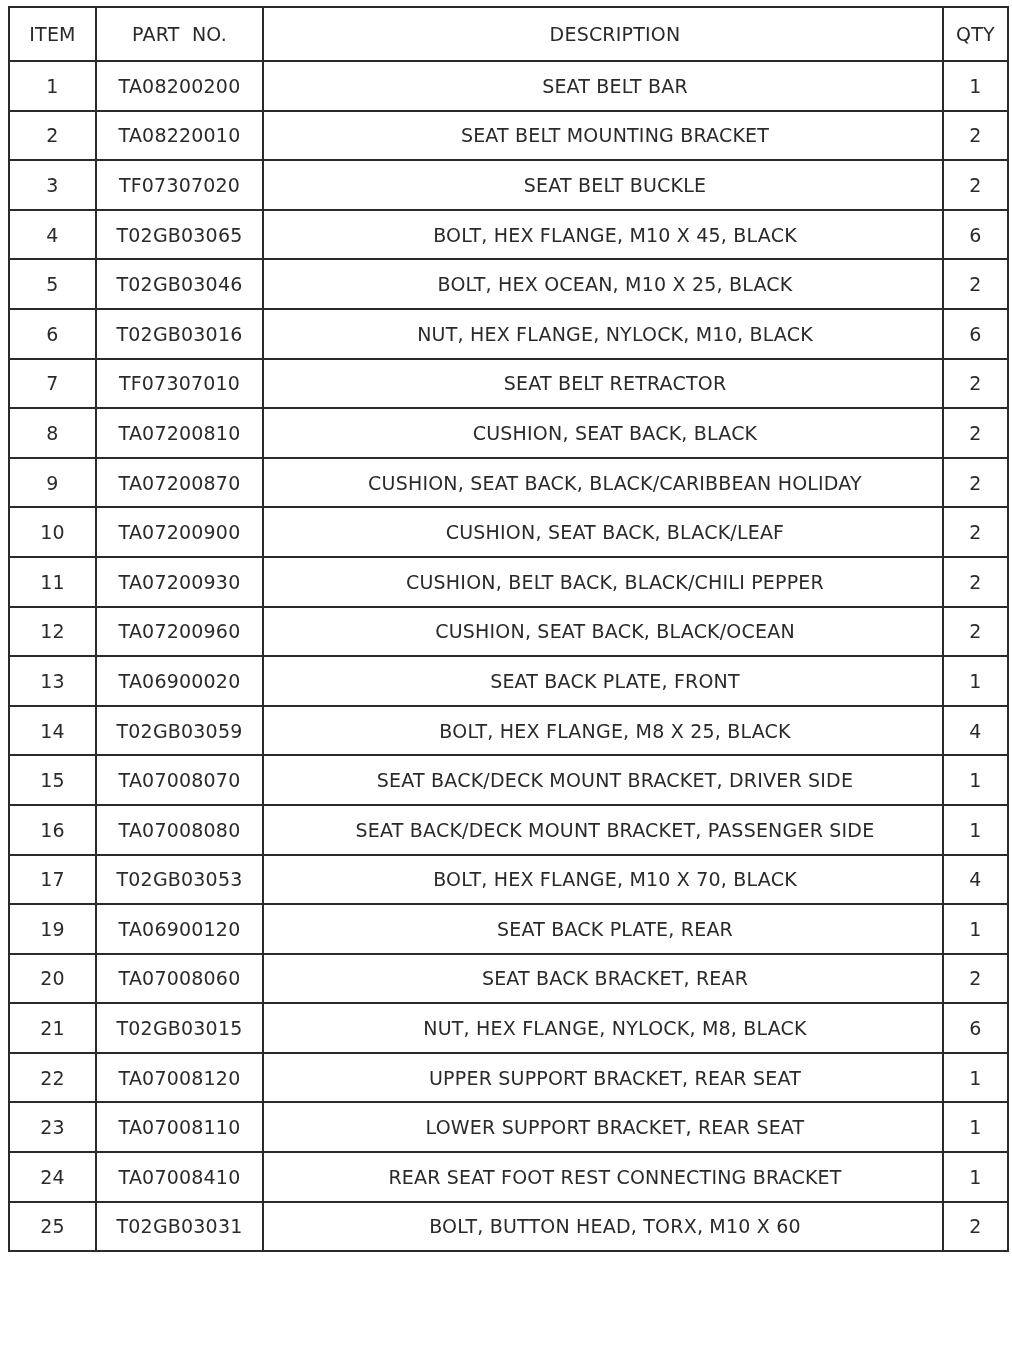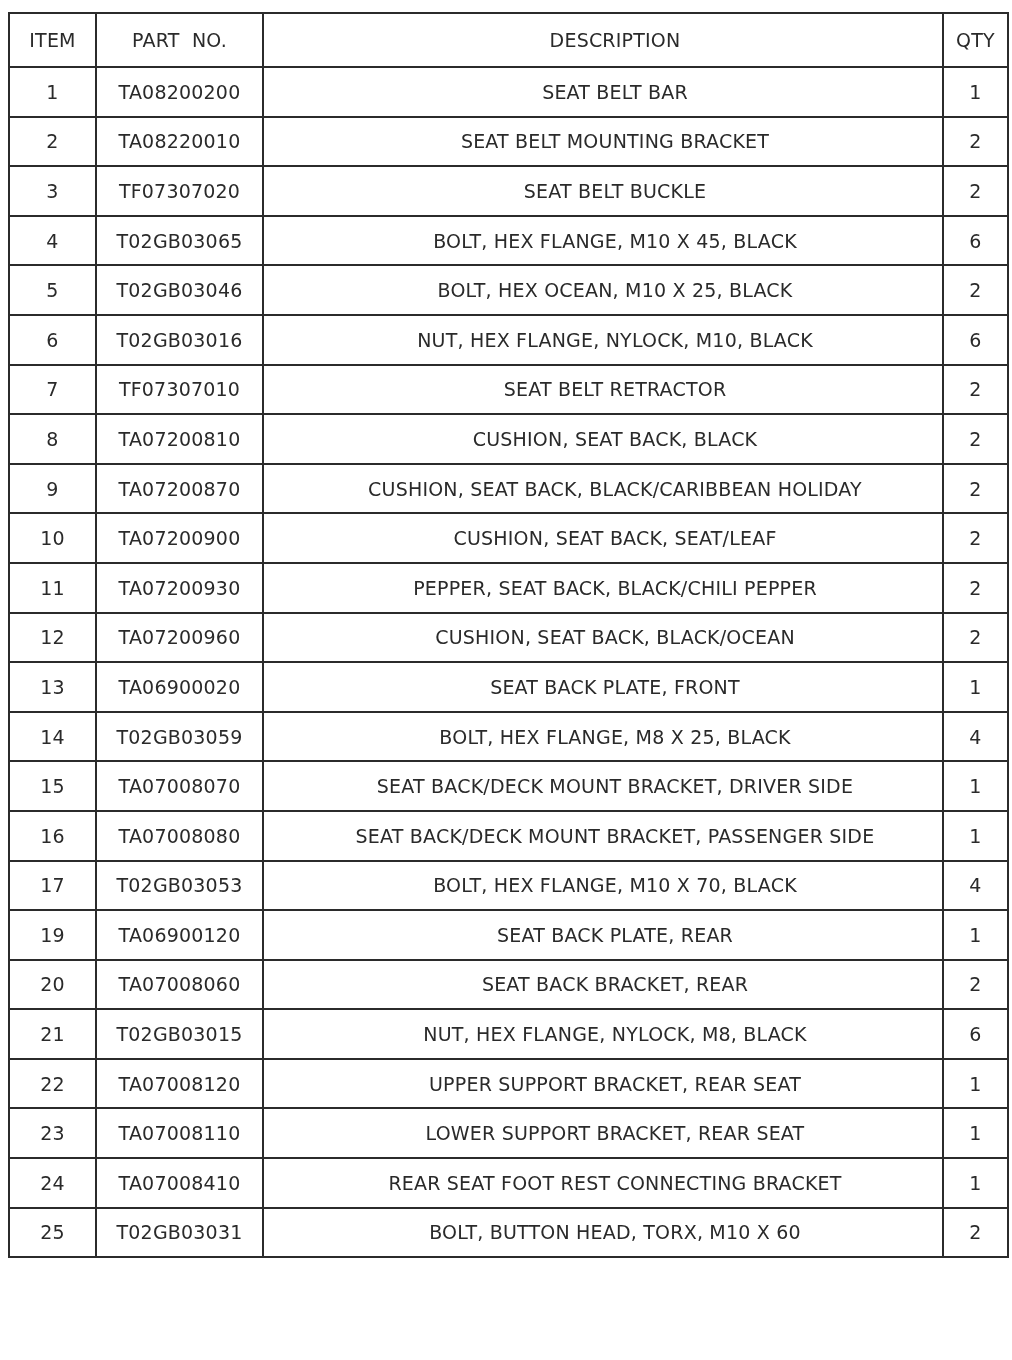--- a/index.html
+++ b/index.html
@@ -11,21 +11,21 @@
       width: 1012px;
       height: 1360px;
       position: relative;
       overflow: hidden;
       font-family: "DejaVu Sans", "Liberation Sans", sans-serif;
       color: #2a2a2a;
     }
     .parts-table {
       position: absolute;
       left: 8px;
-      top: 12px;
+      top: 6px;
       width: 999px;
       border-collapse: collapse;
       table-layout: fixed;
     }
     .parts-table th,
     .parts-table td {
       border: 2px solid #2b2b2b;
       font-weight: normal;
       font-size: 19px;
       letter-spacing: 0.2px;
@@ -115,27 +115,27 @@
       </tr>
       <tr>
         <td class="c">9</td>
         <td class="c">TA07200870</td>
         <td class="l">CUSHION, SEAT BACK, BLACK/CARIBBEAN HOLIDAY</td>
         <td class="c">2</td>
       </tr>
       <tr>
         <td class="c">10</td>
         <td class="c">TA07200900</td>
-        <td class="l">CUSHION, SEAT BACK, SEAT/LEAF</td>
+        <td class="l">CUSHION, SEAT BACK, BLACK/LEAF</td>
         <td class="c">2</td>
       </tr>
       <tr>
         <td class="c">11</td>
         <td class="c">TA07200930</td>
-        <td class="l">PEPPER, SEAT BACK, BLACK/CHILI PEPPER</td>
+        <td class="l">CUSHION, BELT BACK, BLACK/CHILI PEPPER</td>
         <td class="c">2</td>
       </tr>
       <tr>
         <td class="c">12</td>
         <td class="c">TA07200960</td>
         <td class="l">CUSHION, SEAT BACK, BLACK/OCEAN</td>
         <td class="c">2</td>
       </tr>
       <tr>
         <td class="c">13</td>

